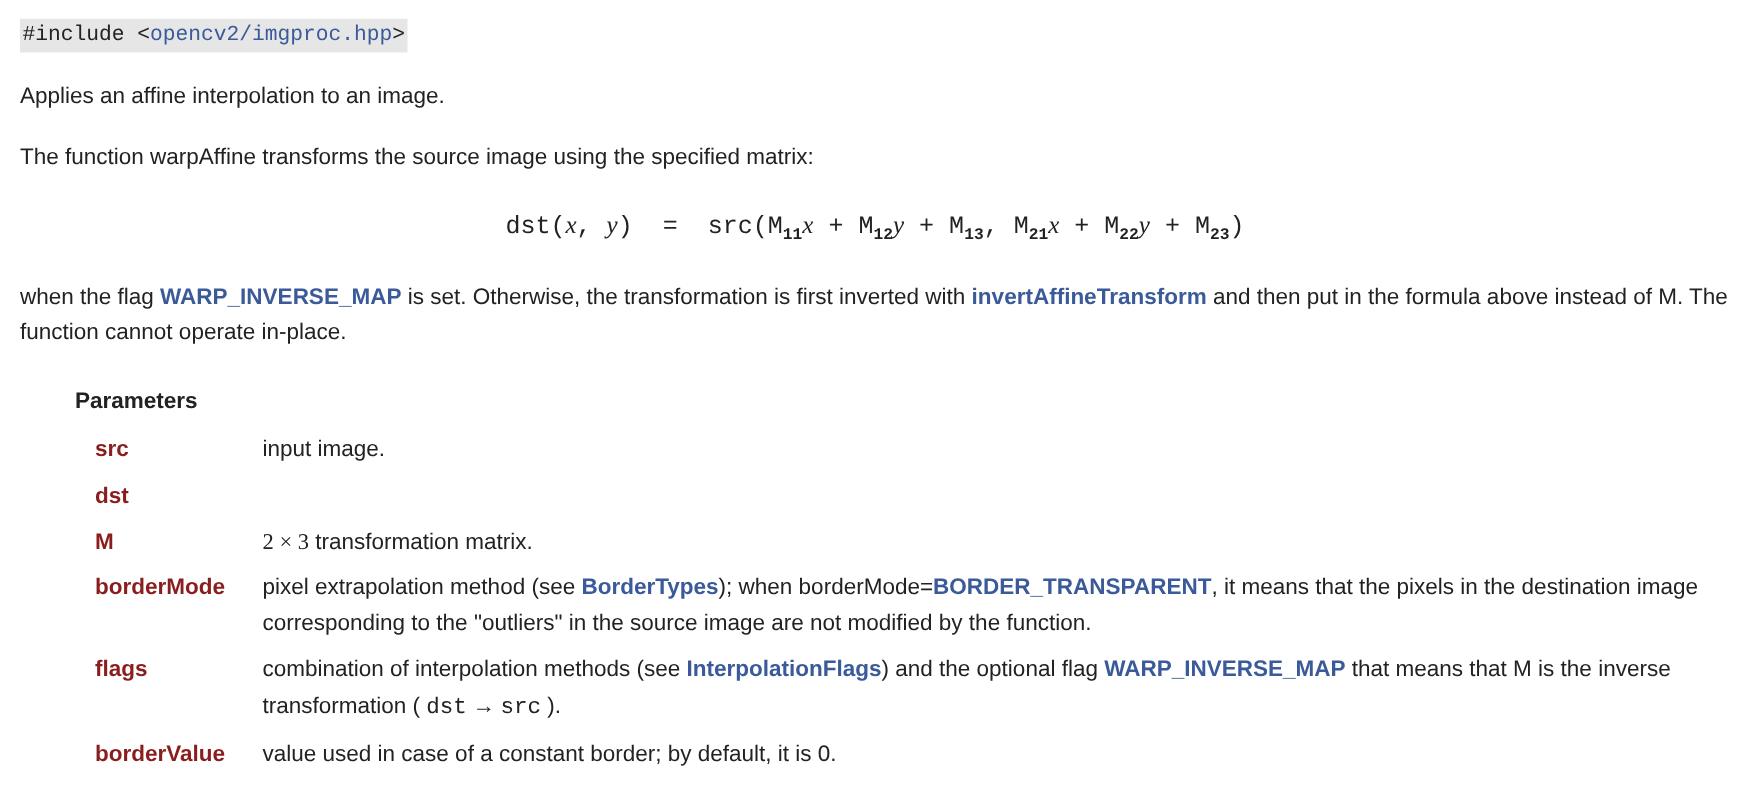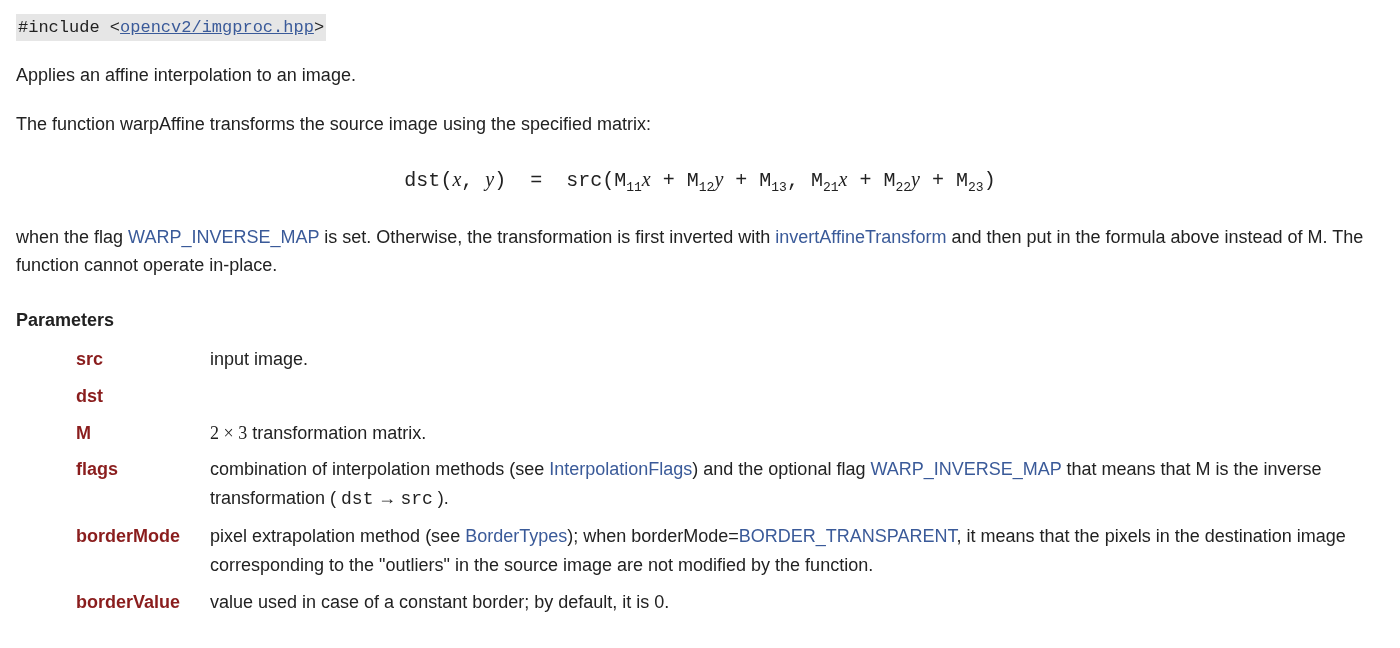--- a/index.html
+++ b/index.html
@@ -15,42 +15,42 @@
   .include-line {
     background: #e6e6e6;
     font-family: "Courier New", Courier, monospace;
     font-size: 17px;
     display: inline-block;
     padding: 0 2px;
   }
   .include-link {
     color: #3a5a99;
     font-family: "Courier New", Courier, monospace;
-    text-decoration: underline;
   }
   .para {
     margin: 20px 0;
   }
   .formula {
     text-align: center;
     font-family: "Courier New", "Times New Roman", serif;
     font-size: 20px;
     margin: 24px 0;
   }
   .formula .mono { font-family: "Courier New", Courier, monospace; font-weight: 500; }
   .formula .it { font-family: "Times New Roman", serif; font-style: italic; }
-  .formula sub { font-size: 0.65em; font-style: normal; }
+  .formula sub { font-size: 0.65em; font-style: normal; font-weight: bold; }
   .link {
     color: #3a5a99;
-    font-weight: 400;
+    font-weight: 700;
   }
   .section-head {
     font-weight: 700;
     margin-top: 26px;
     margin-bottom: 10px;
+    margin-left: 44px;
   }
   .params {
     margin-left: 60px;
   }
   .param-row {
     display: flex;
     align-items: flex-start;
     margin-bottom: 8px;
   }
   .param-name {
@@ -112,30 +112,30 @@
 
   <div class="param-row">
     <div class="param-name">M</div>
     <div class="param-desc">
       <span class="math">2</span><span class="math"> × </span><span class="math">3</span><span> transformation matrix.</span>
     </div>
   </div>
 
 
   <div class="param-row">
-    <div class="param-name">flags</div>
+    <div class="param-name">borderMode</div>
     <div class="param-desc">
-      <span>combination of interpolation methods (see </span><span class="link">InterpolationFlags</span><span>) and the optional flag </span><span class="link">WARP_INVERSE_MAP</span><span> that means that M is the inverse transformation ( </span><span class="mono-inline">dst</span><span class="arrow"> → </span><span class="mono-inline">src</span><span> ).</span>
+      <span>pixel extrapolation method (see </span><span class="link">BorderTypes</span><span>); when borderMode=</span><span class="link">BORDER_TRANSPARENT</span><span>, it means that the pixels in the destination image corresponding to the "outliers" in the source image are not modified by the function.</span>
     </div>
   </div>
 
   <div class="param-row">
-    <div class="param-name">borderMode</div>
+    <div class="param-name">flags</div>
     <div class="param-desc">
-      <span>pixel extrapolation method (see </span><span class="link">BorderTypes</span><span>); when borderMode=</span><span class="link">BORDER_TRANSPARENT</span><span>, it means that the pixels in the destination image corresponding to the "outliers" in the source image are not modified by the function.</span>
+      <span>combination of interpolation methods (see </span><span class="link">InterpolationFlags</span><span>) and the optional flag </span><span class="link">WARP_INVERSE_MAP</span><span> that means that M is the inverse transformation ( </span><span class="mono-inline">dst</span><span class="arrow"> → </span><span class="mono-inline">src</span><span> ).</span>
     </div>
   </div>
 
   <div class="param-row">
     <div class="param-name">borderValue</div>
     <div class="param-desc">value used in case of a constant border; by default, it is 0.</div>
   </div>
 
 </div>
 

